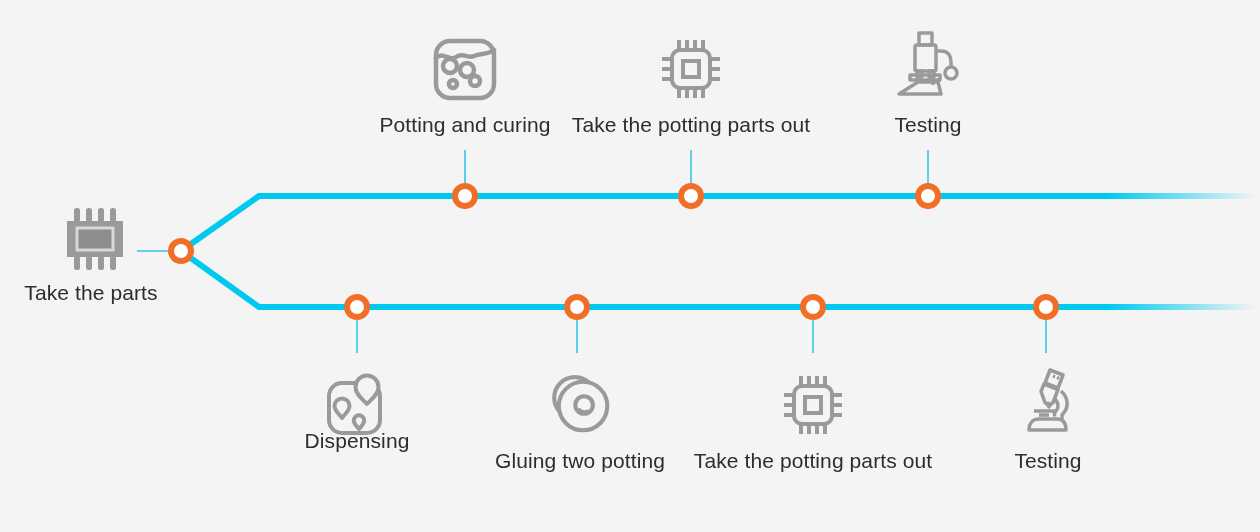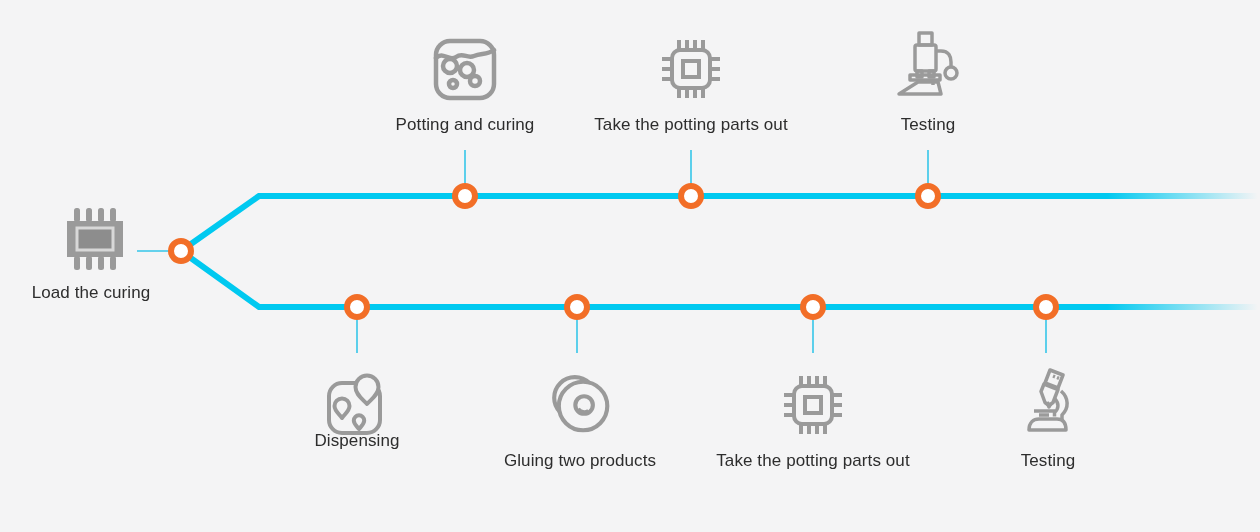--- a/index.html
+++ b/index.html
@@ -10,21 +10,21 @@
   html,body{background:var(--bg);}
   .stage{
     position:relative; width:1260px; height:532px; overflow:hidden;
     background:var(--bg);
     font-family:"Liberation Sans","DejaVu Sans",sans-serif;
   }
   .lines{position:absolute;left:0;top:0;}
   .icon{position:absolute;}
   .lbl{
     position:absolute; transform:translateX(-50%);
-    white-space:nowrap; font-size:17px; line-height:26px;
+    white-space:nowrap; font-size:21px; line-height:26px;
     color:var(--text); letter-spacing:.1px;
   }
 </style>
 </head>
 <body>
 
 <div class="stage">
 
   <svg class="lines" width="1260" height="532" viewBox="0 0 1260 532">
     <defs>
@@ -67,21 +67,21 @@
       <rect x="35" y="1" width="6" height="14" rx="2.5"></rect>
         <rect x="47" y="1" width="6" height="14" rx="2.5"></rect>
       <rect x="4" y="14" width="56" height="36"></rect>
       <rect x="11" y="49" width="6" height="14" rx="2.5"></rect>
         <rect x="23" y="49" width="6" height="14" rx="2.5"></rect>
       <rect x="35" y="49" width="6" height="14" rx="2.5"></rect>
         <rect x="47" y="49" width="6" height="14" rx="2.5"></rect>
     </g>
     <rect x="14" y="21" width="36" height="22" fill="#8d8d8d" stroke="#d8d8d8" stroke-width="3"></rect>
   </svg>
-  <span class="lbl" style="left:91px;top:280px">Load the curing</span>
+  <span class="lbl" style="left:91px;top:280px">Take the parts</span>
 
   <svg class="icon" style="left:433px;top:37px" width="64" height="64" viewBox="0 0 64 64">
     <g fill="none" stroke="var(--icon)" stroke-width="4.5" stroke-linecap="round">
       <rect x="3" y="4" width="58" height="57" rx="14"></rect>
       <path d="M3,21 C10,14 16,25 23,20 C30,15 34,22 41,19 C48,16 54,18 61,13"></path>
       <circle cx="17" cy="29" r="7"></circle>
       <circle cx="34" cy="33" r="7"></circle>
       <circle cx="20" cy="47" r="4"></circle>
       <circle cx="42" cy="44" r="5"></circle>
     </g>
@@ -126,21 +126,21 @@
   <span class="lbl" style="left:357px;top:428px">Dispensing</span>
 
   <svg class="icon" style="left:548px;top:372px" width="66" height="66" viewBox="0 0 64 64">
     <g stroke="var(--icon)" stroke-width="4">
       <circle cx="26" cy="25" r="20" fill="none"></circle>
       <circle cx="34" cy="33" r="23.5" fill="var(--bg)"></circle>
       <circle cx="35" cy="32" r="8.5" fill="none"></circle>
       <path d="M29.5,35.5 a7,7 0 0 0 9.5,2" fill="none" stroke-width="3.2"></path>
     </g>
   </svg>
-  <span class="lbl" style="left:580px;top:448px">Gluing two products</span>
+  <span class="lbl" style="left:580px;top:448px">Gluing two potting</span>
 
   <svg class="icon" style="left:781px;top:373px" width="64" height="64" viewBox="0 0 64 64">
     <g fill="none" stroke="var(--icon)" stroke-width="4">
       <rect x="13" y="13" width="38" height="38" rx="8"></rect>
       <rect x="24" y="24" width="16" height="16"></rect>
       <path d="M20,3 V13 M28,3 V13 M36,3 V13 M44,3 V13"></path>
       <path d="M20,51 V61 M28,51 V61 M36,51 V61 M44,51 V61"></path>
       <path d="M3,22 H13 M3,32 H13 M3,42 H13"></path>
       <path d="M51,22 H61 M51,32 H61 M51,42 H61"></path>
     </g>

